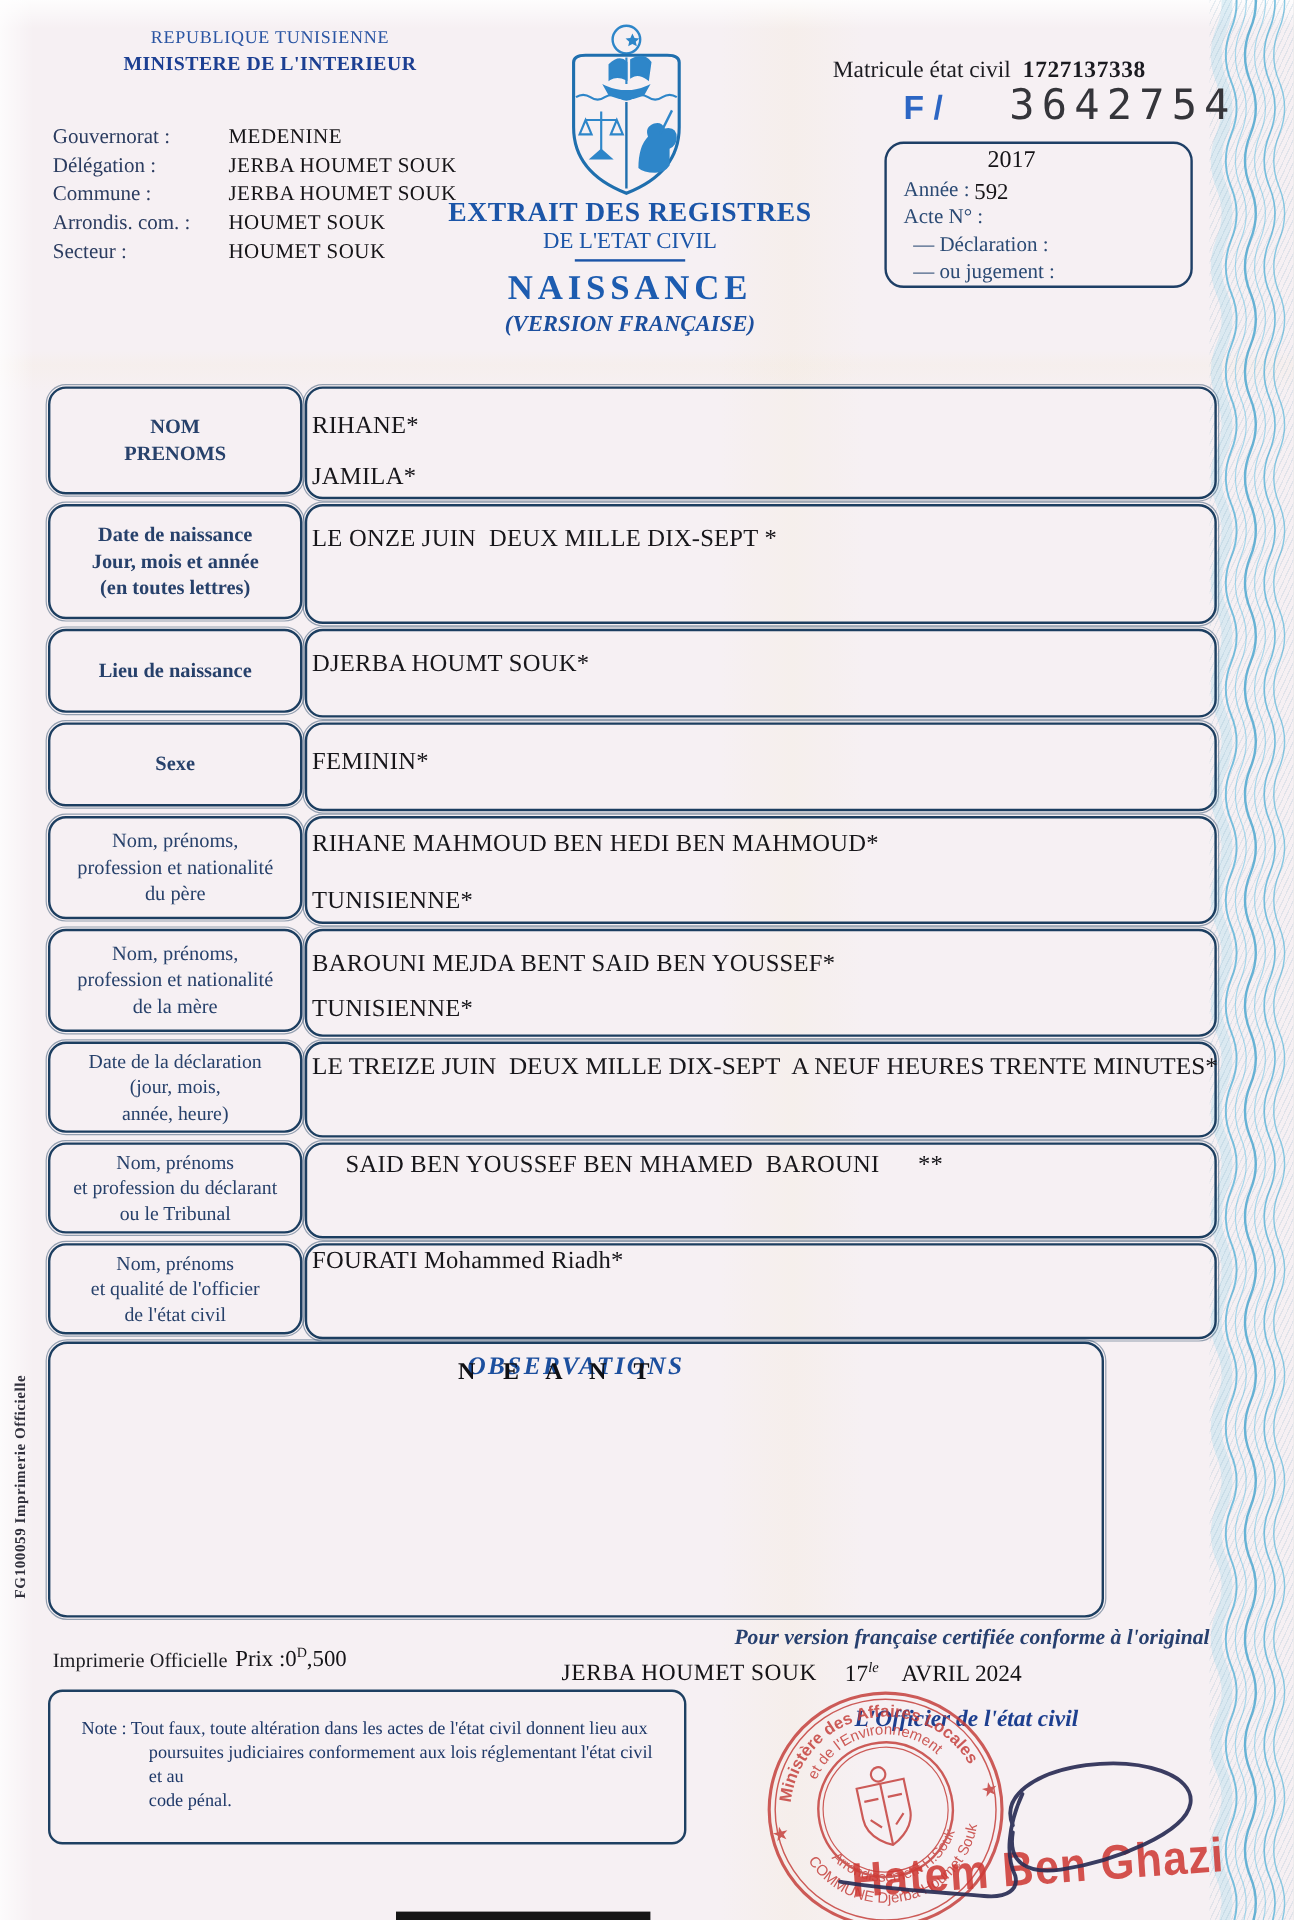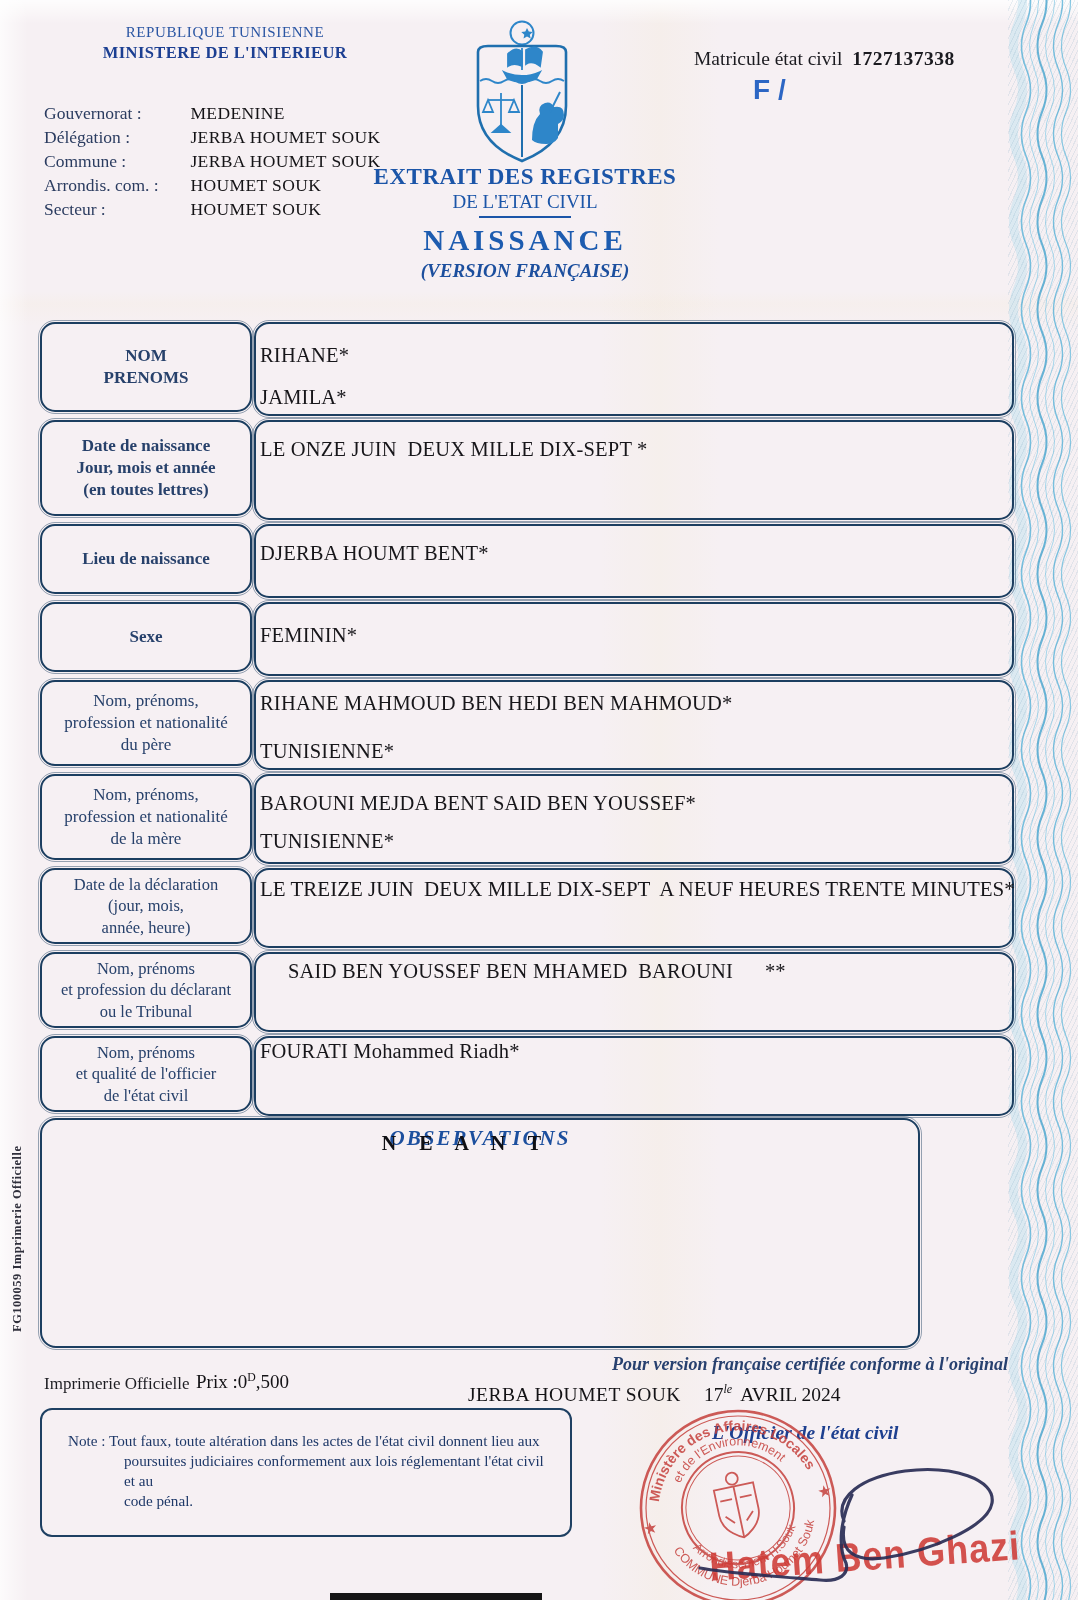--- a/index.html
+++ b/index.html
@@ -86,21 +86,21 @@
         color:#101014;font-weight:bold;font-size:20px;letter-spacing:9px;white-space:pre-wrap;}
 
   
   .certified{left:520px;top:1354px;width:488px;text-align:right;font-style:italic;font-weight:600;
         font-size:18px;color:#27406f;}
   .imprimerie{left:44px;top:1374px;font-size:17px;color:#1d1d22;}
   .prix{left:196px;top:1371px;font-size:19px;color:#141316;}
   .sup{vertical-align:super;font-size:.62em;}
   .place{left:468px;top:1384px;font-size:19.5px;letter-spacing:.5px;color:#141316;}
   .dateline{left:704px;top:1382px;font-size:19.5px;color:#141316;}
-  .dateline .rest{margin-left:8px;}
+  .dateline .rest{margin-left:19px;}
   .dateline .sup{font-style:italic;}
   .note-box{left:40px;top:1408px;width:532px;border:2px solid #1e4062;border-radius:12px;
         padding:5px 8px 8px 10px;box-sizing:border-box;color:#1e3868;font-size:15.2px;line-height:1.32;}
   .note-box p{margin:16px;white-space:pre-line;padding-left:56px;text-indent:-56px;}
   .officer-title{left:712px;top:1422px;font-style:italic;font-weight:bold;font-size:19.5px;color:#1d3f8f;}
 
   .stamp{left:628px;top:1398px;}
   .hatem{left:708px;top:1544px;width:320px;font-family:"Liberation Sans",sans-serif;font-weight:bold;
         font-size:36px;letter-spacing:1px;color:rgba(206,58,54,.88);transform:rotate(-4deg) scaleY(1.12);
         transform-origin:left top;white-space:nowrap;}
@@ -180,21 +180,31 @@
     <div class="admin-row">
       <span class="admin-label">Secteur :</span>
       <span class="admin-value">HOUMET SOUK</span>
     </div>
   </div>
 
   <div class="abs matricule">
     <span>Matricule état civil</span><b>1727137338</b>
   </div>
   <div class="abs serial-prefix">F /</div>
-
+  <div class="abs serial-number">3642754</div>
+
+  <div class="abs acte-box">
+    <div class="yr">2017</div>
+    <div class="acte-lines">
+      <div><span>Année :</span><span class="annee-val">592</span></div>
+      <div>Acte N° :</div>
+      <div style="padding-left:8px">— Déclaration :</div>
+      <div style="padding-left:8px">— ou jugement :</div>
+    </div>
+  </div>
 
   <div class="abs title-block">
     <div class="t1">EXTRAIT DES REGISTRES</div>
     <div class="t2">DE L'ETAT CIVIL</div>
     <div class="t-underline"></div>
     <div class="t3">NAISSANCE</div>
     <div class="t4">(VERSION FRANÇAISE)</div>
   </div>
 
   <div class="abs form">
@@ -213,21 +223,21 @@
 Jour, mois et année
 (en toutes lettres)</div>
       <div class="cell value">
         <span class="val v1">LE ONZE JUIN  DEUX MILLE DIX-SEPT *</span>
       </div>
     </div>
 
     <div class="row r3 bold-label">
       <div class="cell label">Lieu de naissance</div>
       <div class="cell value">
-        <span class="val v1">DJERBA HOUMT BENT*</span>
+        <span class="val v1">DJERBA HOUMT SOUK*</span>
       </div>
     </div>
 
     <div class="row r4 bold-label">
       <div class="cell label">Sexe</div>
       <div class="cell value">
         <span class="val v1">FEMININ*</span>
       </div>
     </div>
 

